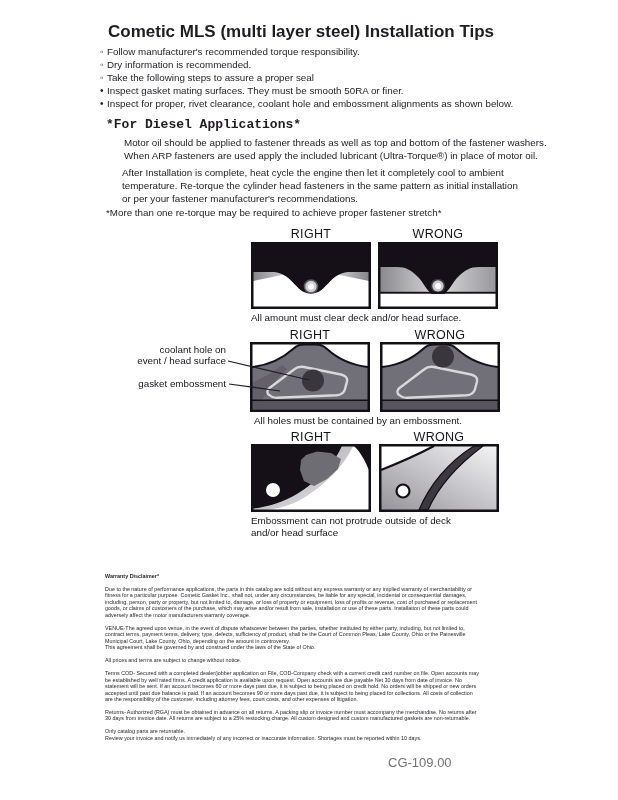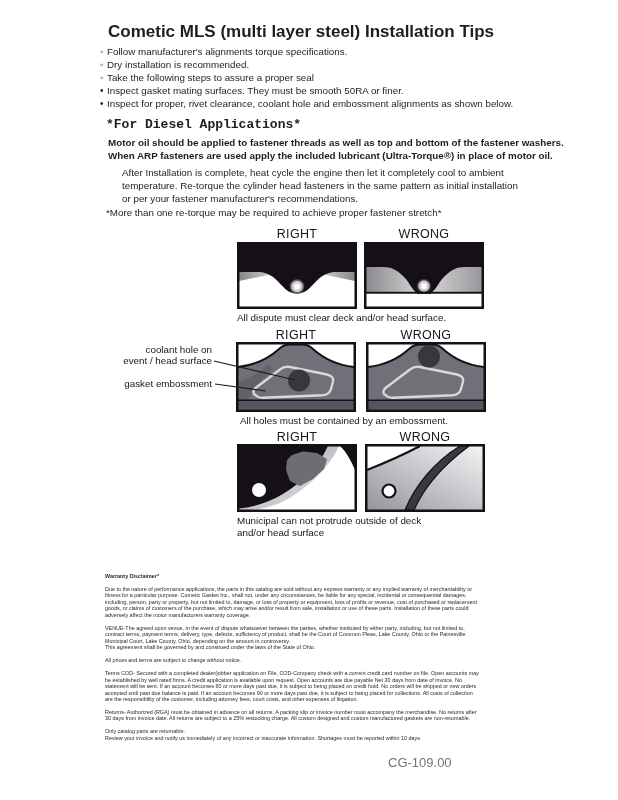--- a/index.html
+++ b/index.html
@@ -20,25 +20,25 @@
 
   .bullets{left:100px;top:45px;margin:0;padding:0;list-style:none;
     font-size:9.8px;line-height:13px;width:470px;}
   .bullets li{margin:0;padding:0;}
   .l1::before{content:"◦";display:inline-block;width:7px;font-size:10px;}
   .l2{padding-left:19px;}
   .l2::before{content:"•";display:inline-block;width:7px;font-size:10px;}
 
   .diesel-h{left:106px;top:118px;margin:0;font-size:13px;font-weight:bold;line-height:13px;font-family:Liberation Mono, monospace;}
   .body-par{margin:0;font-size:9.8px;line-height:13px;width:470px;}
-  .p1{left:108px;top:136px;font-weight:bold;}
+  .p1{left:124px;top:136px;}
   .p2{left:106px;top:166px;margin-left:16px;}
   .p3{left:106px;top:206px;}
 
-  .figures{left:0;top:228px;width:588px;height:330px;}
+  .figures{left:14px;top:228px;width:588px;height:330px;}
   .fig-label{font-size:12.5px;line-height:13px;text-align:center;width:120px;letter-spacing:0.3px;color:#17141b;}
   .fig-box{width:120px;}
   .fig-box svg{display:block;}
   .fig-caption{font-size:9.8px;line-height:11.5px;color:#17141b;}
   .ann{font-size:9.8px;line-height:11px;text-align:right;width:100px;color:#17141b;}
   .leader{left:0;top:0;pointer-events:none;}
 
   .legal{left:105px;top:573px;width:420px;font-size:5.4px;line-height:6.5px;color:#2a272d;}
   .legal p{margin:0 0 6.4px 0;}
   .legal .lg-h{font-weight:bold;margin-bottom:6.4px;}
@@ -46,22 +46,22 @@
   .pagenum{left:388px;top:755px;font-size:13px;line-height:15px;color:#737373;}
 </style>
 </head>
 <body>
 
 <div class="page">
 
   <h1 class="abs title">Cometic MLS (multi layer steel) Installation Tips</h1>
 
   <ul class="abs bullets">
-    <li class="l1">Follow manufacturer's alignments torque specifications.</li>
-    <li class="l1">Dry installation is recommended.</li>
+    <li class="l1">Follow manufacturer's recommended torque responsibility.</li>
+    <li class="l1">Dry information is recommended.</li>
     <li class="l1">Take the following steps to assure a proper seal</li>
     <li class="l2">Inspect gasket mating surfaces.  They must be smooth 50RA or finer.</li>
     <li class="l2">Inspect for proper, rivet clearance, coolant hole and embossment alignments as shown below.</li>
   </ul>
 
   <h2 class="abs diesel-h">*For Diesel Applications*</h2>
   <p class="abs body-par pre p1">Motor oil should be applied to fastener threads as well as top and bottom of the fastener washers.
 When ARP fasteners are used apply the included lubricant (Ultra-Torque®) in place of motor oil.</p>
   <p class="abs body-par pre p2">After Installation is complete, heat cycle the engine then let it completely cool to ambient
 temperature. Re-torque the cylinder head fasteners in the same pattern as initial installation
@@ -109,21 +109,21 @@
         <path d="M2,2 H118 V25 H101 C92,25 87,28 80,35 C73,42 70,53.5 60,53.5 C50,53.5 47,42 40,35 C33,28 28,25 19,25 H2 Z" fill="#150f18"></path>
         <rect x="2" y="51.7" width="116" height="13.3" fill="#ffffff"></rect>
         <rect x="2" y="49.8" width="116" height="1.9" fill="#131016"></rect>
         <circle cx="60" cy="44" r="6.5" fill="#c9c9cc" stroke="#3a3740" stroke-width="1.6"></circle>
         <circle cx="60" cy="44" r="3" fill="#ffffff"></circle>
         <rect x="53" y="49.8" width="14" height="1.8" fill="#131016"></rect>
         <rect x="1.25" y="1.25" width="117.5" height="64.5" fill="none" stroke="#131016" stroke-width="2.5"></rect>
       </svg>
     </div>
 
-    <div class="abs fig-caption" style="left:237px;top:84px;">All dispute must clear deck and/or head surface.</div>
+    <div class="abs fig-caption" style="left:237px;top:84px;">All amount must clear deck and/or head surface.</div>
 
     <div class="abs fig-label" style="left:236px;top:101px;">RIGHT</div>
     <div class="abs fig-label" style="left:366px;top:101px;">WRONG</div>
 
     <div class="abs ann pre" style="left:112px;top:116px;">coolant hole on
 event / head surface</div>
     <div class="abs ann" style="left:112px;top:150px;">gasket embossment</div>
 
     <div class="abs fig-box" style="left:236px;top:114px;">
       <svg width="120" height="70" viewBox="0 0 120 70">
@@ -185,21 +185,21 @@
         </defs>
         <rect width="120" height="68" fill="#fff"></rect>
         <path d="M2,26 C22,18 40,10 55,2 L118,2 L118,66 L2,66 Z" fill="url(#g6a)"></path>
         <path d="M2,26 C22,18 40,10 55,2" fill="none" stroke="#131016" stroke-width="2"></path>
         <path d="M40,66 C50,42 69,18 95,2 L104,2 C80,20 59,43 49,66 Z" fill="#3b3841" stroke="#131016" stroke-width="1.2"></path>
         <circle cx="24" cy="47" r="6.5" fill="#ffffff" stroke="#131016" stroke-width="2.2"></circle>
         <rect x="1.25" y="1.25" width="117.5" height="65.5" fill="none" stroke="#131016" stroke-width="2.5"></rect>
       </svg>
     </div>
 
-    <div class="abs fig-caption pre" style="left:237px;top:287px;">Municipal can not protrude outside of deck
+    <div class="abs fig-caption pre" style="left:237px;top:287px;">Embossment can not protrude outside of deck
 and/or head surface</div>
 
     <svg class="abs leader" width="618" height="330" viewBox="0 0 618 330">
       <line x1="214" y1="133" x2="295" y2="152" stroke="#1f1c22" stroke-width="1.2"></line>
       <line x1="215" y1="156" x2="266" y2="163" stroke="#1f1c22" stroke-width="1.2"></line>
     </svg>
   </div>
 
   <div class="abs legal">
     <p class="lg-h">Warranty Disclaimer*</p>

